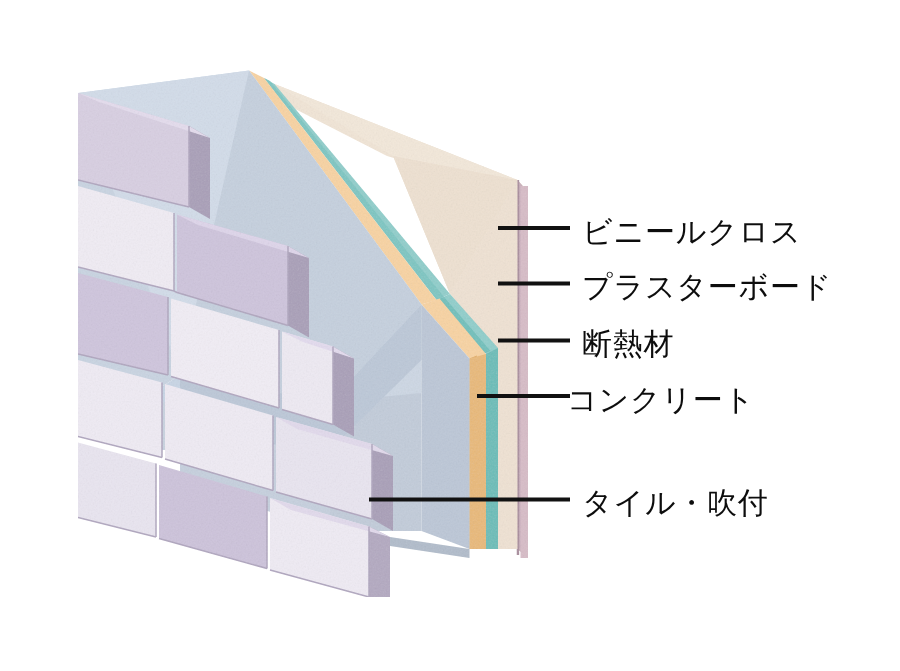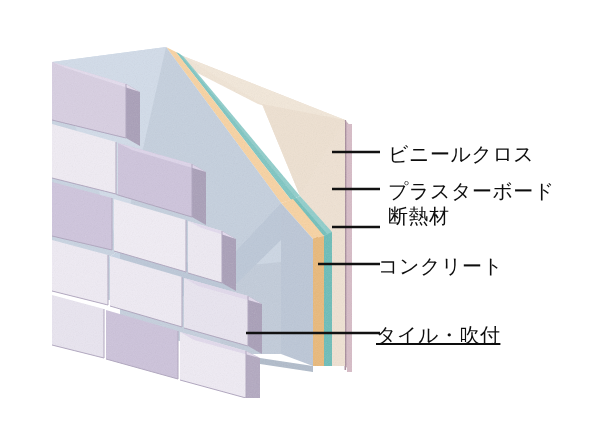--- a/index.html
+++ b/index.html
@@ -136,18 +136,18 @@
         <line x1="332" y1="189" x2="380" y2="189"></line>
         <line x1="332" y1="227" x2="380" y2="227"></line>
         <line x1="318" y1="264" x2="380" y2="264"></line>
         <line x1="246" y1="333" x2="380" y2="333"></line>
       </g>
   </svg>
 
   <div id="labels">
       <div class="lbl" style="left: 388px; top: 144px;">ビニールクロス</div>
       <div class="lbl" style="left: 388px; top: 181px;">プラスターボード</div>
-      <div class="lbl" style="left: 388px; top: 206px;">断熱材</div>
+      <div class="lbl" style="left: 388px; top: 219px;">断熱材</div>
       <div class="lbl" style="left: 378px; top: 256px;">コンクリート</div>
-      <div class="lbl" style="left: 376px; top: 325px; text-decoration: underline;">タイル・吹付</div>
+      <div class="lbl" style="left: 388px; top: 325px;">タイル・吹付</div>
     </div>
 
 </div>
 
 </body></html>

